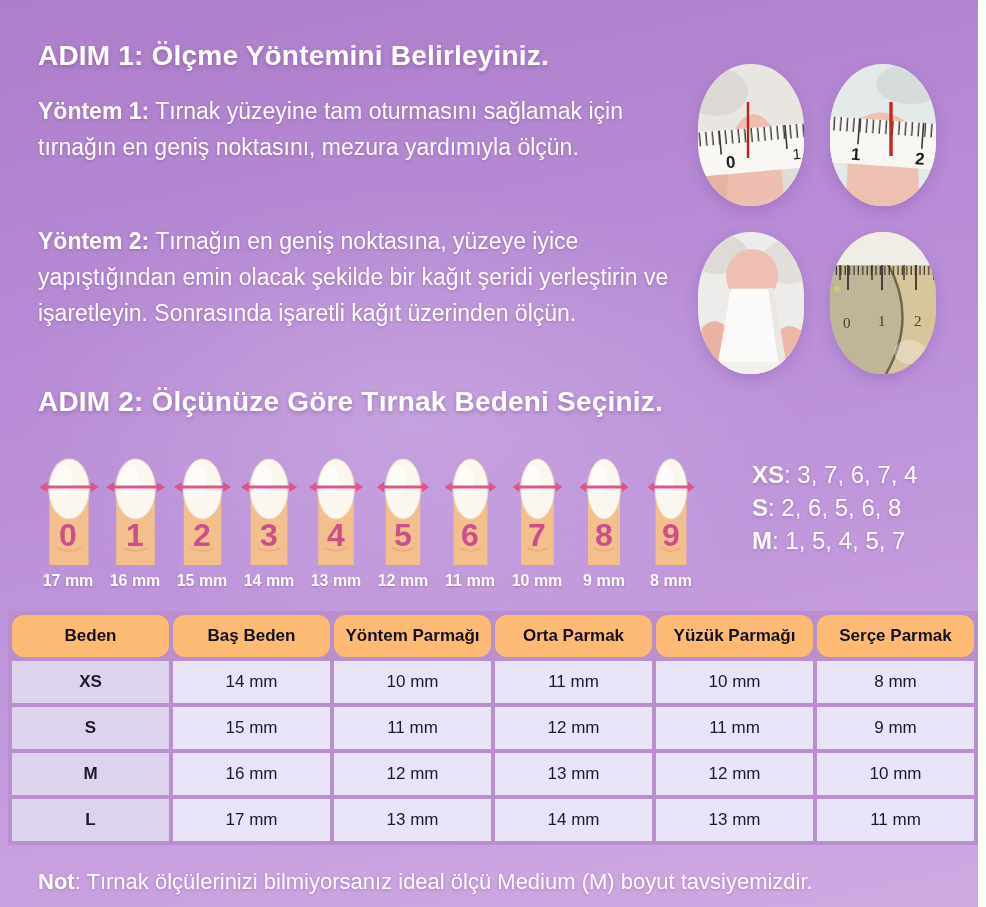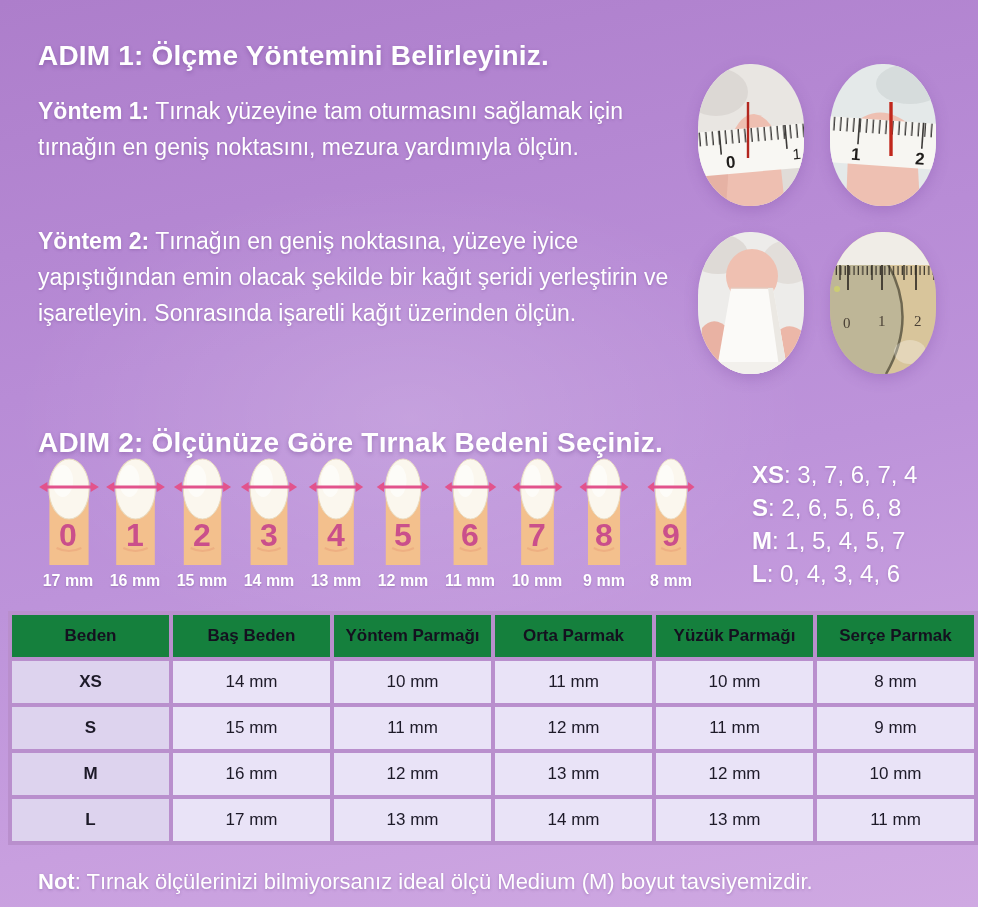--- a/index.html
+++ b/index.html
@@ -14,21 +14,21 @@
     padding-left: 24px;
   }
 
   .step-title {
     position:absolute; left:38px;
     font-size:28px; font-weight:700; letter-spacing:.2px;
     color:#fff; text-shadow:0 2px 4px rgba(90,45,120,.35);
     white-space:nowrap;
   }
   #step1-title { top:40px; }
-  #step2-title { top:386px;margin-top:41px; }
+  #step2-title { top:386px; }
 
   .method-par {
     position:absolute; left:38px;
     font-size:23px; line-height:36px; font-weight:400;
     color:#fff; text-shadow:0 1px 3px rgba(90,45,120,.30);
   }
   #method1 { top:93px; width:600px; }
   #method2 { top:223px; width:662px; }
   .method-par b { font-weight:700; }
 
@@ -84,21 +84,21 @@
   .size-table {
     position:absolute; left:8px; top:611px; width:970px;
     display:grid; grid-template-columns:repeat(6,1fr); gap:4px;
     background:#b98fcd; padding:4px;
   }
   .size-table .tr { display:contents; }
   .cell {
     display:flex; align-items:center; justify-content:center;
     height:42px; font-size:17px; color:#1d1a28;
   }
-  .th { background:#15803d; font-weight:700; color:#14111f; }
+  .th { background:#fdba74; font-weight:700; color:#14111f;border-radius:12px; }
   .td { background:#e9e3f7; }
   .td.size-col { background:#ddd3ee; font-weight:700; }
 
   
   .note {
     position:absolute; left:38px; top:851px;
     font-size:22px; color:#fff; text-shadow:0 1px 3px rgba(90,45,120,.30);
     white-space:nowrap;
     margin-top:18px;
   }
@@ -368,21 +368,20 @@
         <span class="nail-num">9</span>
       </div>
       <span class="nail-mm">8 mm</span>
     </div>
   </div>
 
   <div class="legend">
     <div class="legend-line"><b>XS</b><span>: 3, 7, 6, 7, 4</span></div>
     <div class="legend-line"><b>S</b><span>: 2, 6, 5, 6, 8</span></div>
     <div class="legend-line"><b>M</b><span>: 1, 5, 4, 5, 7</span></div>
-    <div class="legend-line"><b>L</b><span>: 0, 4, 3, 4, 6</span></div>
   </div>
 
   <div class="size-table">
     <div class="tr">
       <div class="cell th">Beden</div>
       <div class="cell th">Baş Beden</div>
       <div class="cell th">Yöntem Parmağı</div>
       <div class="cell th">Orta Parmak</div>
       <div class="cell th">Yüzük Parmağı</div>
       <div class="cell th">Serçe Parmak</div>

